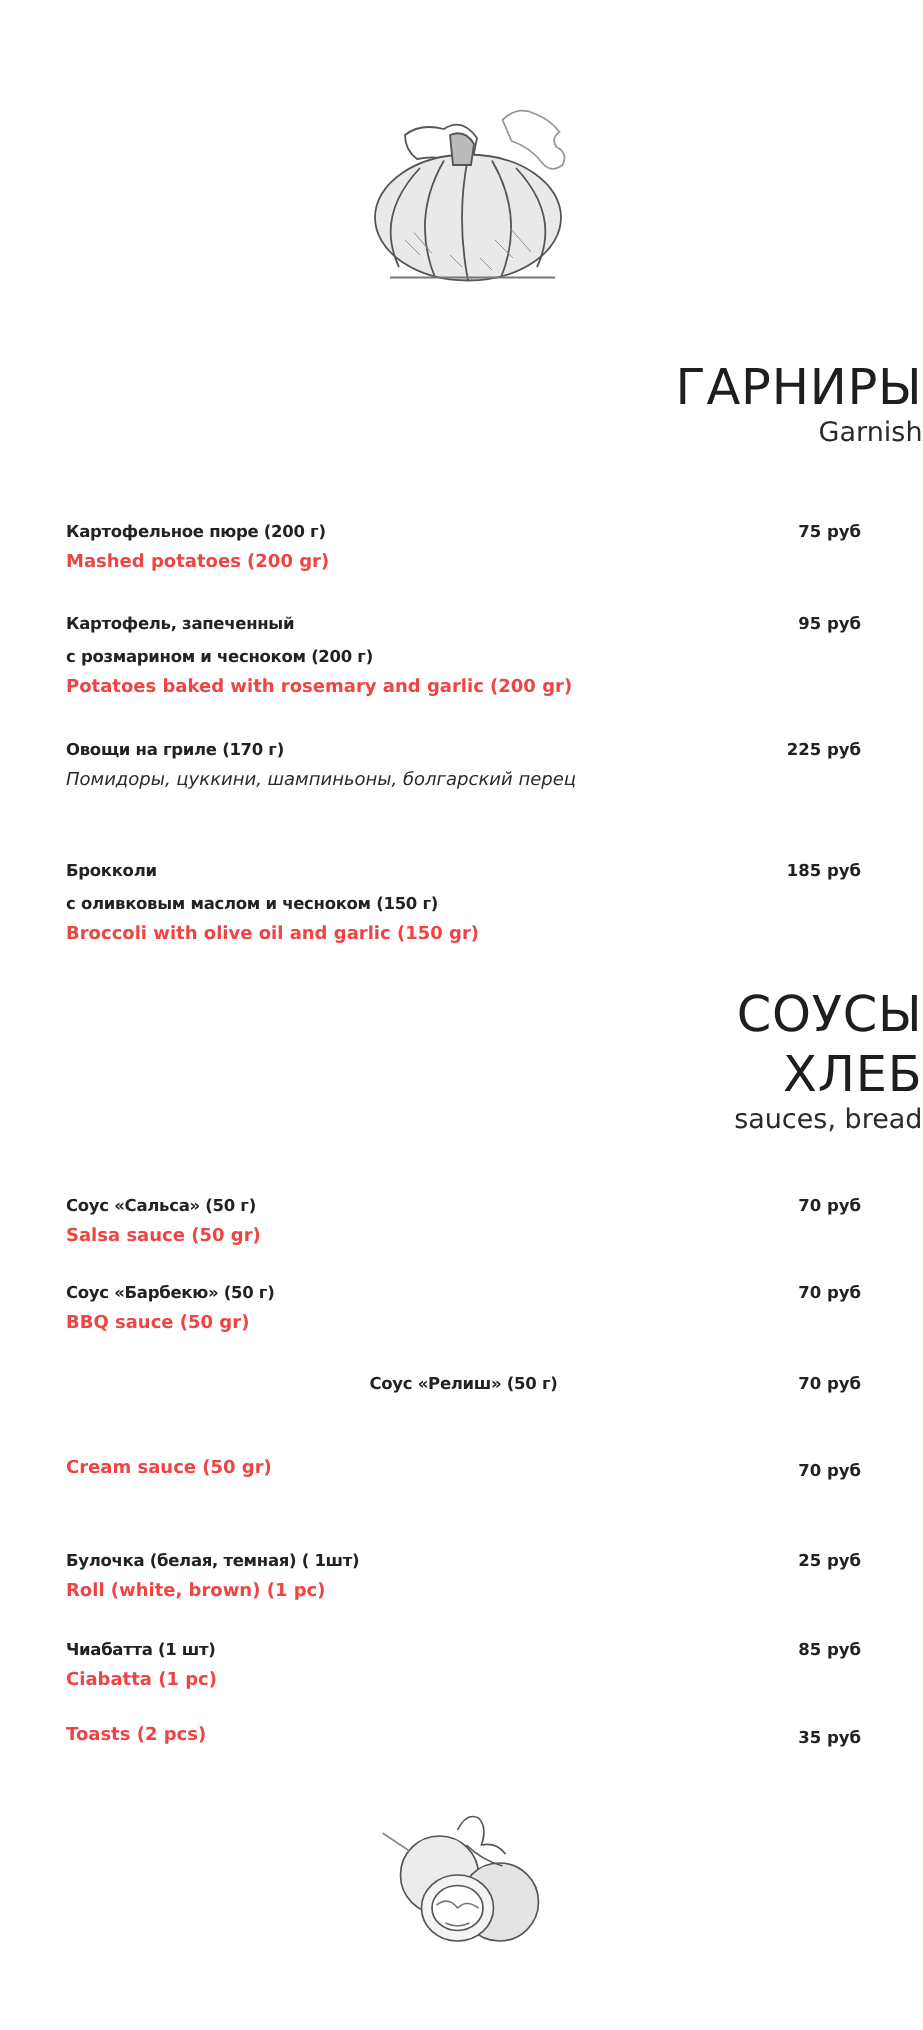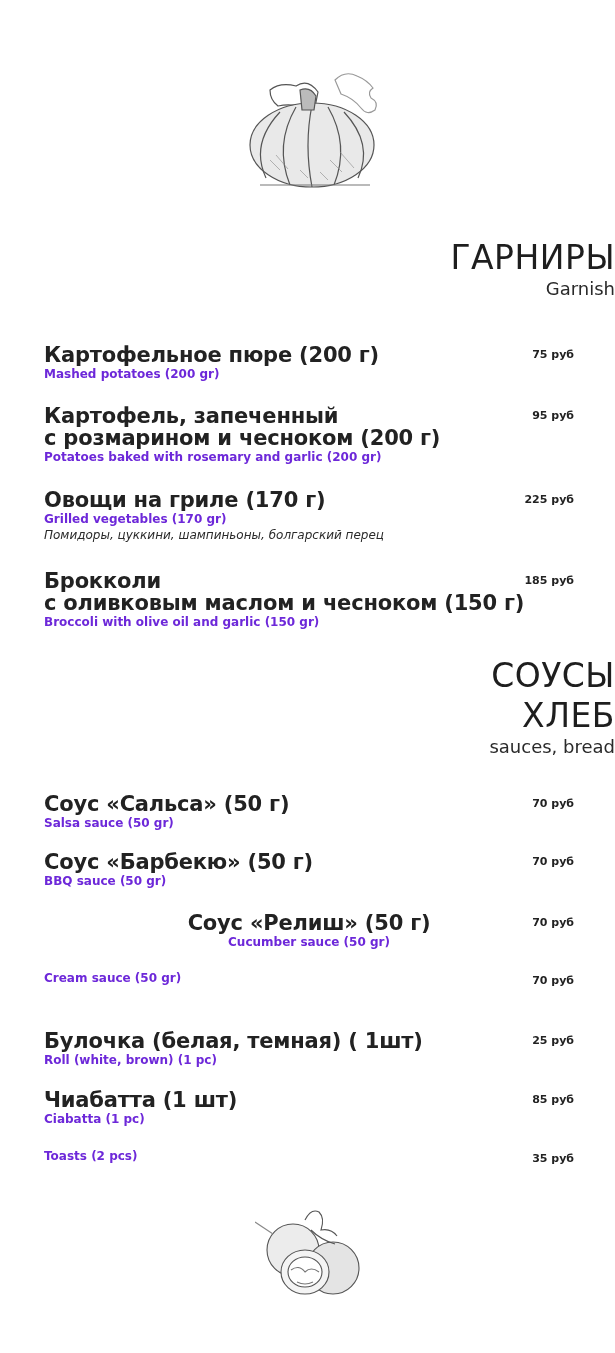--- a/index.html
+++ b/index.html
@@ -5,22 +5,22 @@
   html, body { margin:0; padding:0; background:#ffffff; }
   body { width:615px; height:1353px; position:relative; overflow:hidden;
          font-family:"DejaVu Sans", sans-serif; color:#1a1a1a; }
   .illus { position:absolute; }
   .pumpkin { left:240px; top:60px; width:150px; height:140px; }
   .tomato { left:255px; top:1200px; width:110px; height:105px; }
   .heading { position:absolute; left:0; width:615px; text-align:right; }
   .h-title { font-family:"DejaVu Sans", sans-serif; font-size:33px; letter-spacing:0.5px; color:#1e1e1e; line-height:40px; }
   .h-sub { font-size:18px; color:#2a2a2a; line-height:22px; }
   .item { position:absolute; left:44px; width:530px; }
-  .name { font-size:21px; font-weight:bold; color:#222; line-height:22px; letter-spacing:-0.2px; }
-  .en { font-size:12px; font-weight:bold; color:#6d28d9; line-height:16px; }
+  .name { font-size:11px; font-weight:bold; color:#222; line-height:22px; letter-spacing:-0.2px; }
+  .en { font-size:12px; font-weight:bold; color:#ef4444; line-height:16px; }
   .desc { font-size:12px; font-style:italic; color:#2a2a2a; line-height:16px; }
   .price { position:absolute; right:0; top:0; font-size:11px; font-weight:bold; color:#222; line-height:22px; }
 </style>
 </head>
 <body>
 
 <div class="illus pumpkin">
   <svg width="150" height="140" viewBox="0 0 150 140">
     <g fill="none" stroke="#555" stroke-width="1.2">
       <path d="M95 20 q10 -10 22 -4 q10 4 16 12 q-6 4 -2 10 q8 4 4 12 q-8 6 -14 -2 q-8 -10 -20 -14z" stroke="#999"></path>
@@ -53,21 +53,20 @@
 
 <div class="item" style="top:405px;">
   <div class="name">Картофель, запеченный</div>
   <div class="name">с розмарином и чесноком (200 г)</div>
   <div class="en">Potatoes baked with rosemary and garlic (200 gr)</div>
   <div class="price">95 руб</div>
 </div>
 
 <div class="item" style="top:489px;">
   <div class="name">Овощи на гриле (170 г)</div>
-  <div class="en">Grilled vegetables (170 gr)</div>
   <div class="desc">Помидоры, цуккини, шампиньоны, болгарский перец</div>
   <div class="price">225 руб</div>
 </div>
 
 <div class="item" style="top:570px;">
   <div class="name">Брокколи</div>
   <div class="name">с оливковым маслом и чесноком (150 г)</div>
   <div class="en">Broccoli with olive oil and garlic (150 gr)</div>
   <div class="price">185 руб</div>
 </div>
@@ -83,21 +82,20 @@
   <div class="en">Salsa sauce (50 gr)</div>
   <div class="price">70 руб</div>
 </div>
 <div class="item" style="top:851px;">
   <div class="name">Соус «Барбекю» (50 г)</div>
   <div class="en">BBQ sauce (50 gr)</div>
   <div class="price">70 руб</div>
 </div>
 <div class="item" style="top:912px;text-align:center;">
   <div class="name">Соус «Релиш» (50 г)</div>
-  <div class="en">Cucumber sauce (50 gr)</div>
   <div class="price">70 руб</div>
 </div>
 <div class="item" style="top:970px;">
   <div class="en">Cream sauce (50 gr)</div>
   <div class="price">70 руб</div>
 </div>
 <div class="item" style="top:1030px;">
   <div class="name">Булочка (белая, темная) ( 1шт)</div>
   <div class="en">Roll (white, brown) (1 pc)</div>
   <div class="price">25 руб</div>

